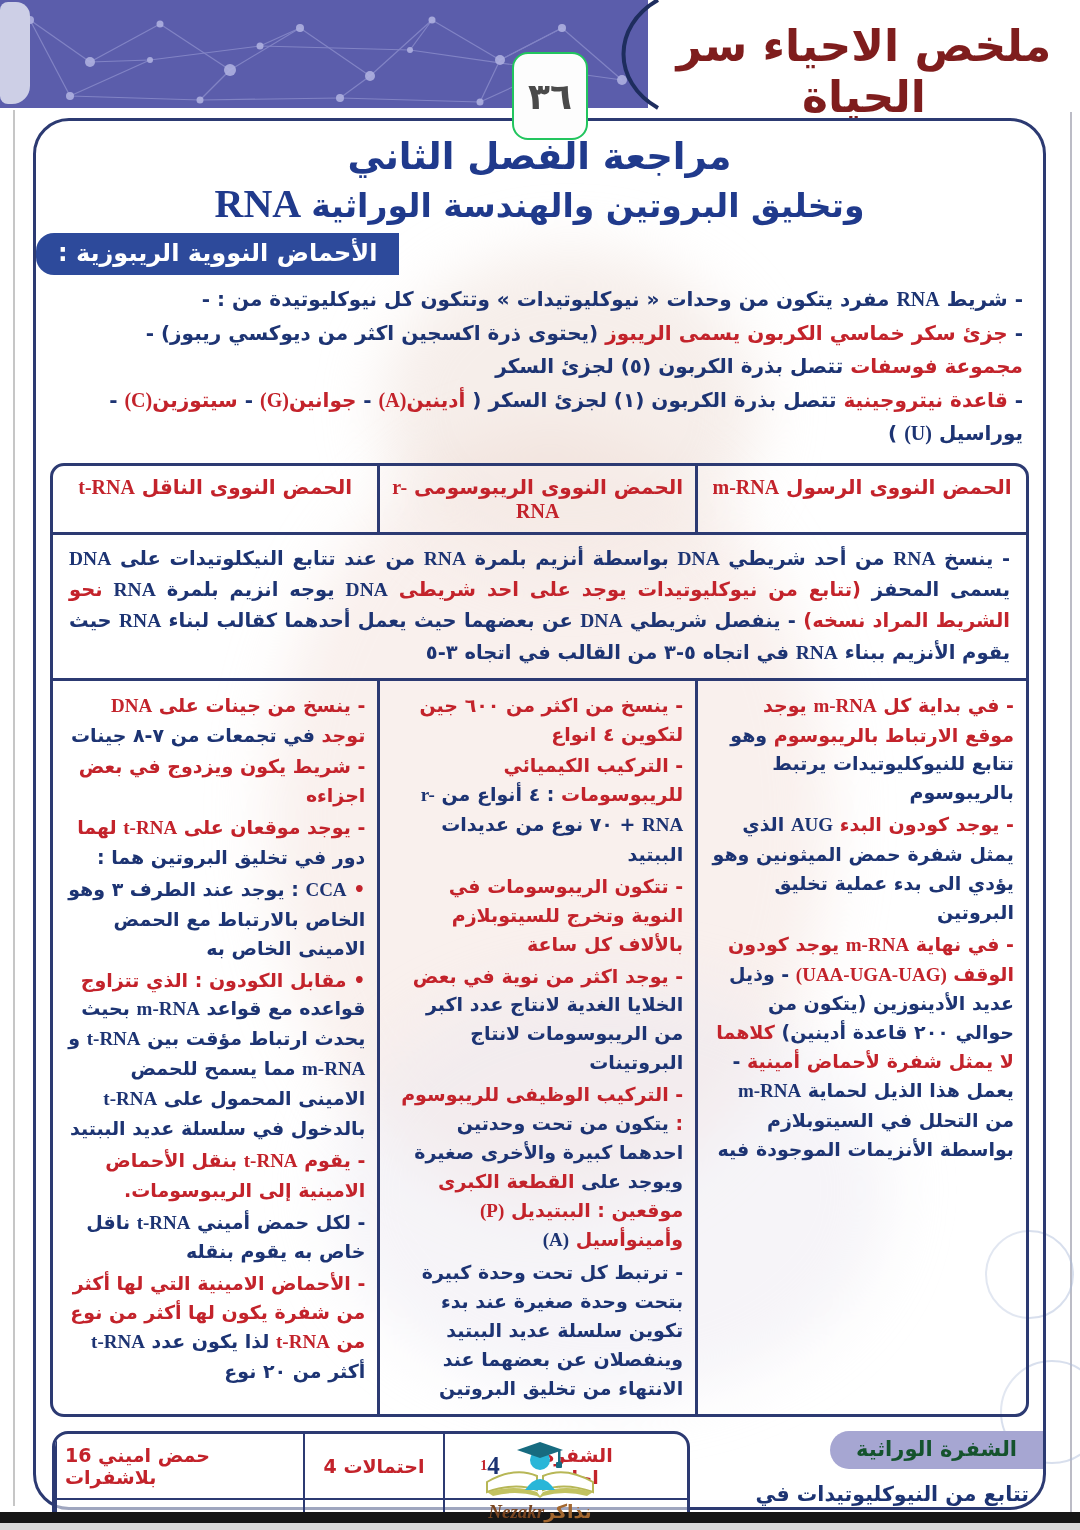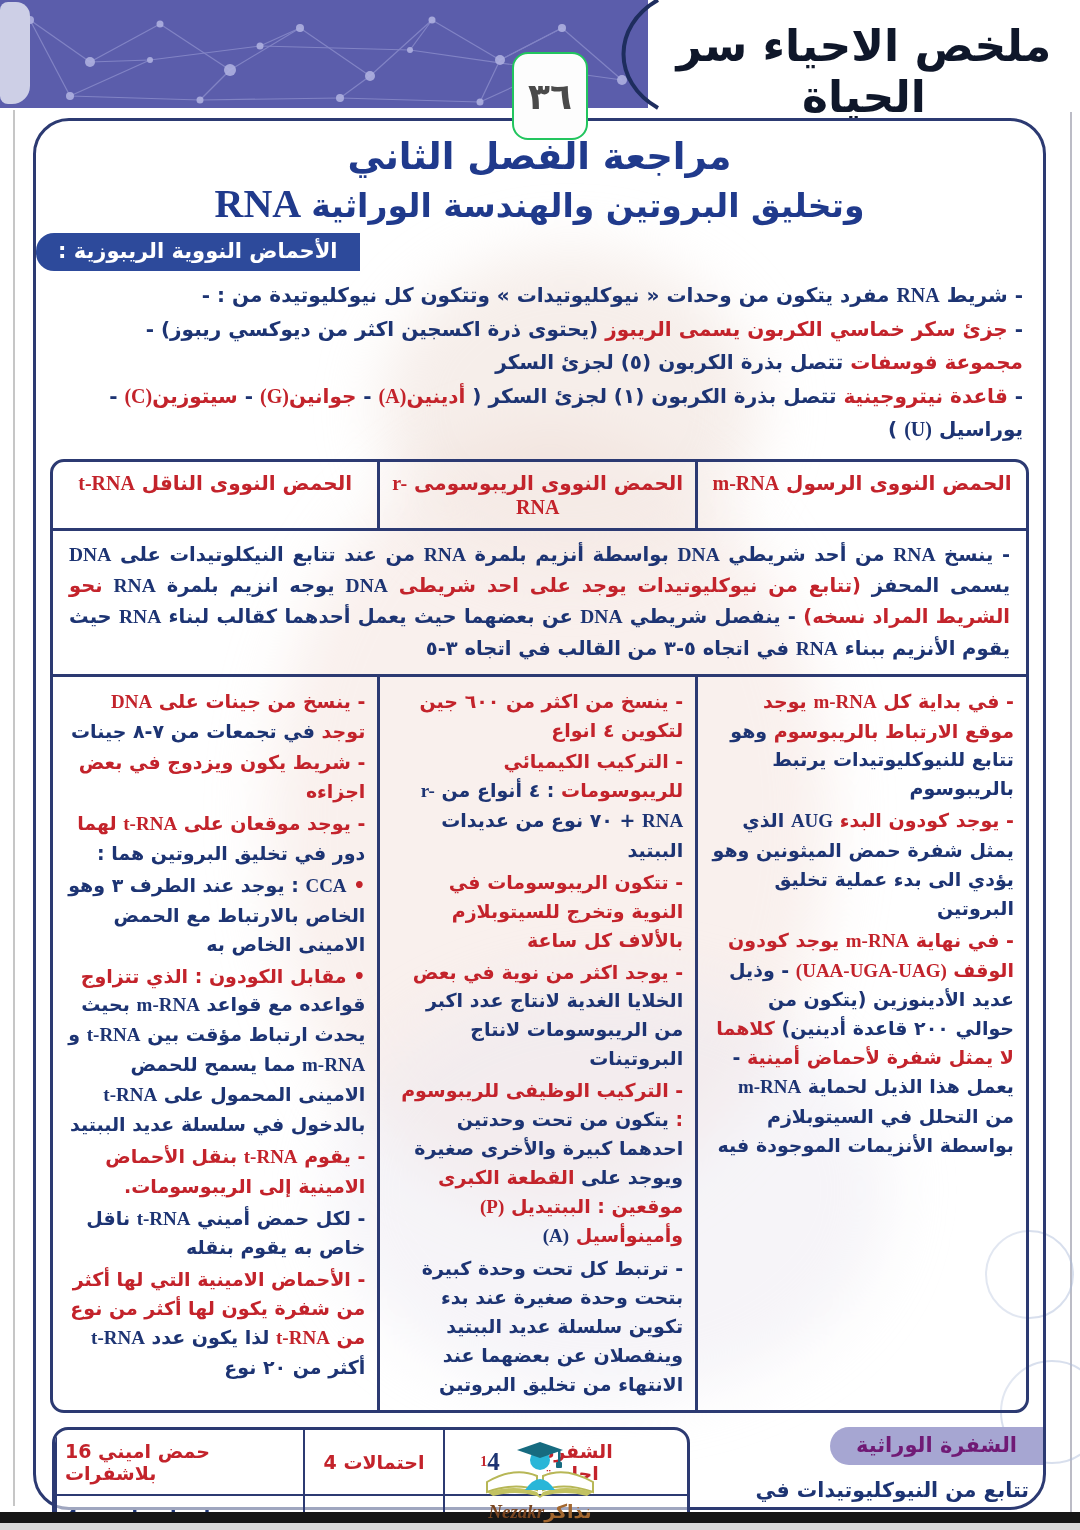--- a/index.html
+++ b/index.html
@@ -3,21 +3,21 @@
 <meta charset="utf-8">
 <style>
   html,body{margin:0;padding:0;background:#e9e9e9;}
   .page{position:relative;width:1080px;height:1530px;background:#ffffff;overflow:hidden;
         font-family:"DejaVu Sans","Liberation Sans",sans-serif;}
   
   .banner{position:absolute;left:0;top:0;width:1080px;height:108px;background:#ffffff;}
   .banner-purple{position:absolute;left:0;top:0;width:648px;height:108px;background:#5b5dab;overflow:hidden;}
   .page-curl{position:absolute;left:0;top:2px;width:30px;height:102px;background:#cdcfe6;border-radius:8px 14px 18px 8px;}
   .banner-title{position:absolute;right:16px;top:20px;width:400px;text-align:center;
-      font-size:44px;font-weight:bold;color:#0f172a;letter-spacing:-1px;}
+      font-size:44px;font-weight:bold;color:#7f1d1d;letter-spacing:-1px;}
   .big-paren{position:absolute;left:596px;top:-2px;}
   .num-badge{position:absolute;left:512px;top:52px;width:72px;height:84px;background:#fdfdfd;
       border:2px solid #22c55e;border-radius:16px;z-index:4;display:flex;align-items:center;justify-content:center;
       font-size:36px;color:#4a4a4a;font-weight:bold;}
   
   .left-line{position:absolute;left:13px;top:110px;width:2px;height:1396px;background:#c6c6c6;}
   .right-line{position:absolute;left:1070px;top:112px;width:2px;height:1400px;background:#bcbcc6;}
   .stamp-circle{position:absolute;border:2px solid #a8b8d6;border-radius:50%;opacity:.45;}
   .black-bar{position:absolute;left:0;top:1512px;width:1080px;height:11px;background:#161616;}
   .gray-strip{position:absolute;left:0;top:1523px;width:1080px;height:7px;background:#d9d9d9;}
@@ -28,21 +28,21 @@
   .blob3{left:330px;top:980px;width:560px;height:420px;background:rgba(228,224,236,.45);}
   
   .content-box{position:absolute;left:33px;top:118px;width:1013px;height:1392px;
       border:3px solid #2c3a72;border-radius:36px;box-sizing:border-box;}
   .title-block{padding-top:14px;text-align:center;color:#203a8c;font-weight:bold;}
   .title-l1{font-size:37px;}
   .title-l2{direction:ltr;display:flex;justify-content:center;align-items:baseline;gap:10px;flex-wrap:wrap;
       font-size:33px;max-width:760px;margin:2px auto 0;}
   .title-latin{font-family:"Liberation Serif","DejaVu Serif",serif;font-size:40px;}
   .sec-badge{direction:rtl;margin-top:6px;display:flex;}
-  .sec-badge .pill{background:#2d4a9b;color:#fff;font-weight:bold;font-size:21px;
+  .sec-badge .pill{background:#2d4a9b;color:#fff;font-weight:bold;font-size:24px;
       padding:6px 22px 8px;border-radius:18px 0 0 18px;margin-right:0;}
   
   .bullets{direction:rtl;padding:8px 20px 6px 26px;color:#1d3473;
       font-weight:bold;font-size:20px;line-height:1.62;}
   .bullet{margin-bottom:2px;}
   
   .seg-r{color:#c3232b;}
   .seg-l{font-family:"Liberation Serif","DejaVu Serif",serif;}
   .seg-lr{font-family:"Liberation Serif","DejaVu Serif",serif;color:#c3232b;}
   .seg-sup{vertical-align:super;font-size:14px;color:#c3232b;font-family:"Liberation Serif",serif;font-weight:bold;}
@@ -54,21 +54,21 @@
   .rh{border-bottom:3px solid #2c3a72;text-align:center;padding:9px 4px;font-size:20px;font-weight:bold;color:#c3232b;}
   .vsep{border-left:3px solid #2c3a72;}
   .rpara{grid-column:1 / -1;border-bottom:3px solid #2c3a72;padding:8px 16px 10px;direction:rtl;
       text-align:justify;font-size:19.5px;font-weight:bold;color:#1d3473;line-height:1.6;}
   .rcol{padding:10px 12px 8px;direction:rtl;text-align:right;font-size:19px;font-weight:bold;
       color:#1d3473;line-height:1.52;min-height:612px;}
   .rcol .item{margin-bottom:3px;}
   
   .gc-wrap{display:flex;direction:rtl;padding:14px 0 0 16px;gap:8px;}
   .gc-info{width:345px;flex:none;}
-  .gc-pill{background:#a6a6d2;color:#701a75;font-weight:bold;font-size:21px;width:fit-content;
+  .gc-pill{background:#a6a6d2;color:#14532d;font-weight:bold;font-size:21px;width:fit-content;
       padding:6px 26px 8px;border-radius:20px 0 0 20px;margin-right:0;}
   .gc-desc{direction:rtl;text-align:right;color:#1d3473;font-weight:bold;font-size:20.5px;
       line-height:1.55;padding:10px 14px 8px 4px;}
   .gc-table{flex:1;border:3px solid #2c3a72;border-radius:16px;overflow:hidden;background:rgba(255,255,255,.55);
       display:grid;direction:rtl;grid-template-columns:152px 92px 140px 1fr;align-self:flex-start;}
   .gcell{box-sizing:border-box;display:flex;align-items:center;justify-content:center;
       padding:10px 8px;font-size:19px;font-weight:bold;color:#1d3473;min-height:50px;text-align:left;}
   .gname{color:#c3232b;justify-content:flex-start;padding-right:14px;}
   .gsep{border-left:2.5px solid #2c3a72;}
   .gtop{border-top:2.5px solid #2c3a72;}

